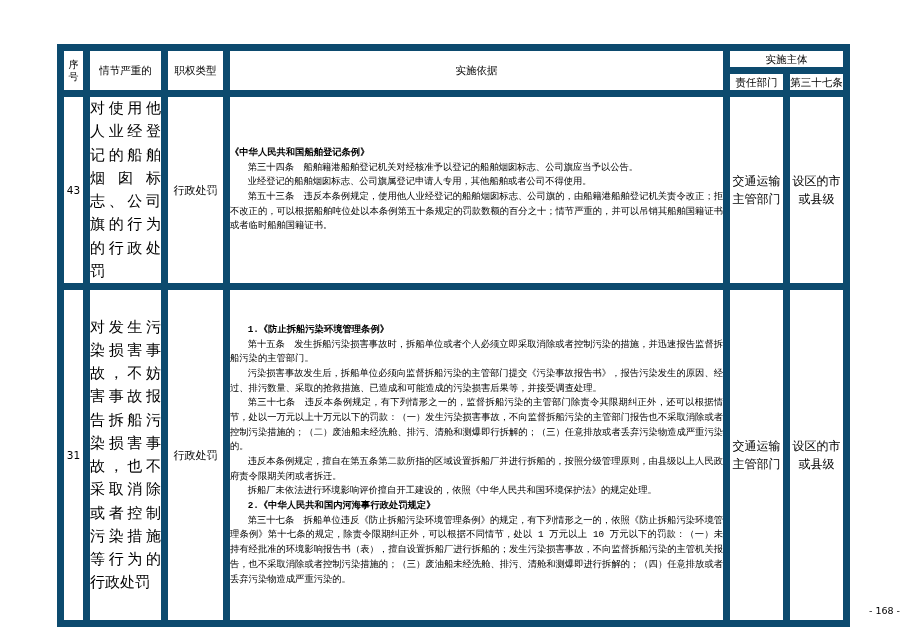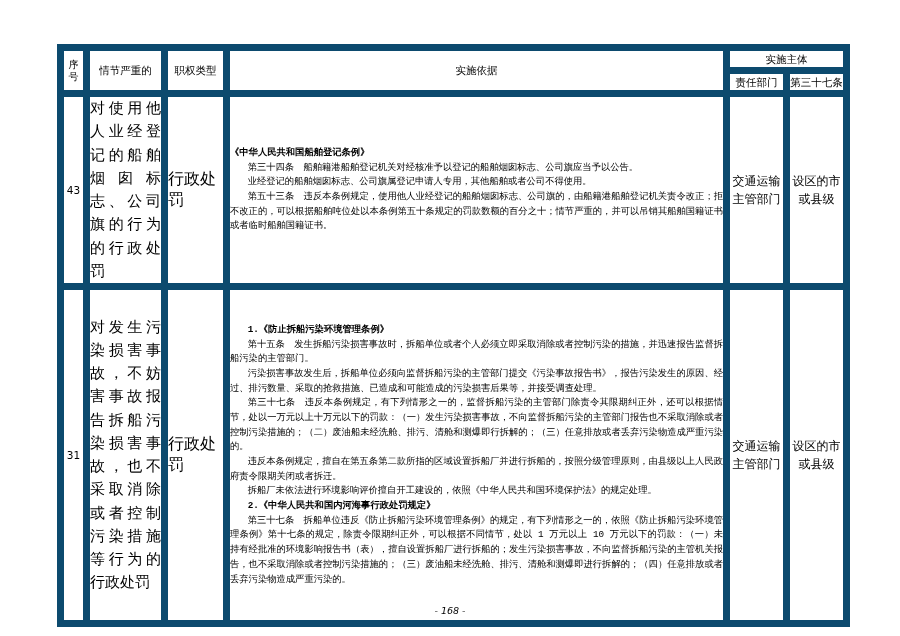--- a/index.html
+++ b/index.html
@@ -60,22 +60,22 @@
     vertical-align: middle;
   }
   .cell-name {
     font-size: 15px;
     line-height: 1.55;
     padding: 4px 7px;
     text-align: justify;
     vertical-align: middle;
   }
   .cell-type {
-    font-size: 16px;
-    text-align: left;
+    font-size: 11px;
+    text-align: center;
     vertical-align: middle;
   }
   .cell-basis {
     font-size: 9.3px;
     line-height: 1.58;
     padding: 6px 8px;
     text-align: justify;
     vertical-align: middle;
   }
   .cell-dept, .cell-level {
@@ -97,24 +97,23 @@
     font-weight: bold;
   }
   .row-1 td { height: 120px; }
   .row-2 td { height: 330px; }
   .header-row td { height: 16px; }
   .footer {
     position: absolute;
     left: 0;
     right: 0;
     bottom: 20px;
-    text-align: center;
+    text-align: right;
     font-size: 9.5px;
     color: #000;
-    font-style: italic;
   }
 </style>
 </head>
 <body>
 
 <div class="page">
 
   <table class="doc-table">
     <colgroup>
       <col class="col-seq">

